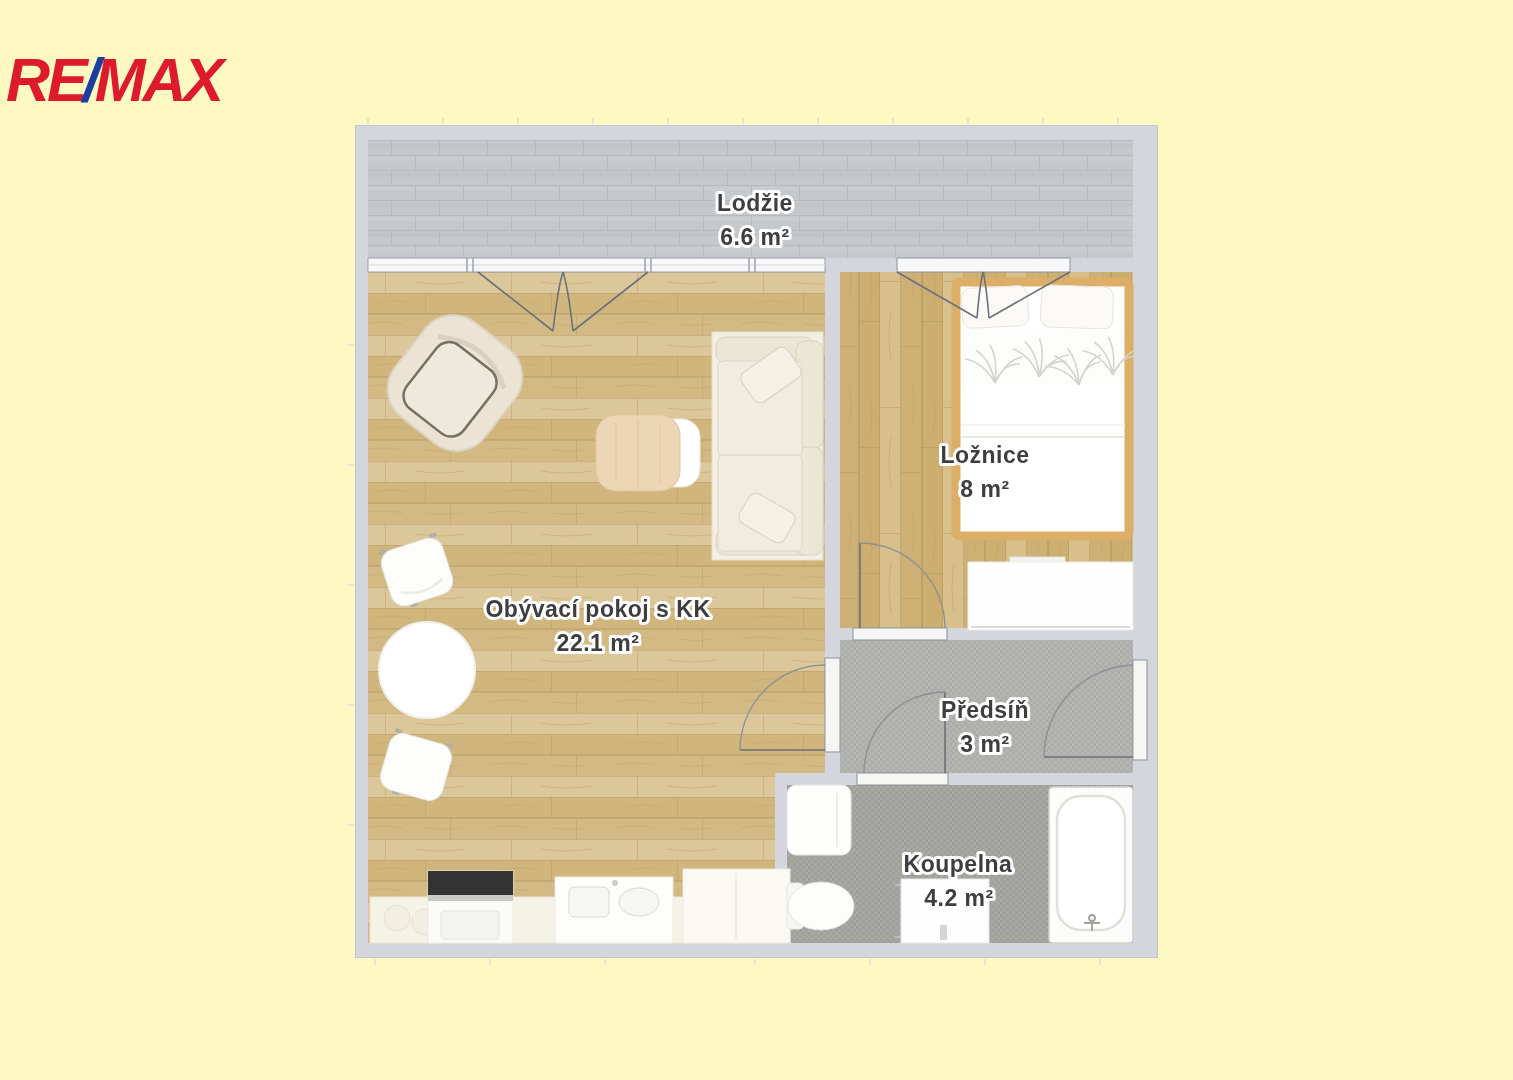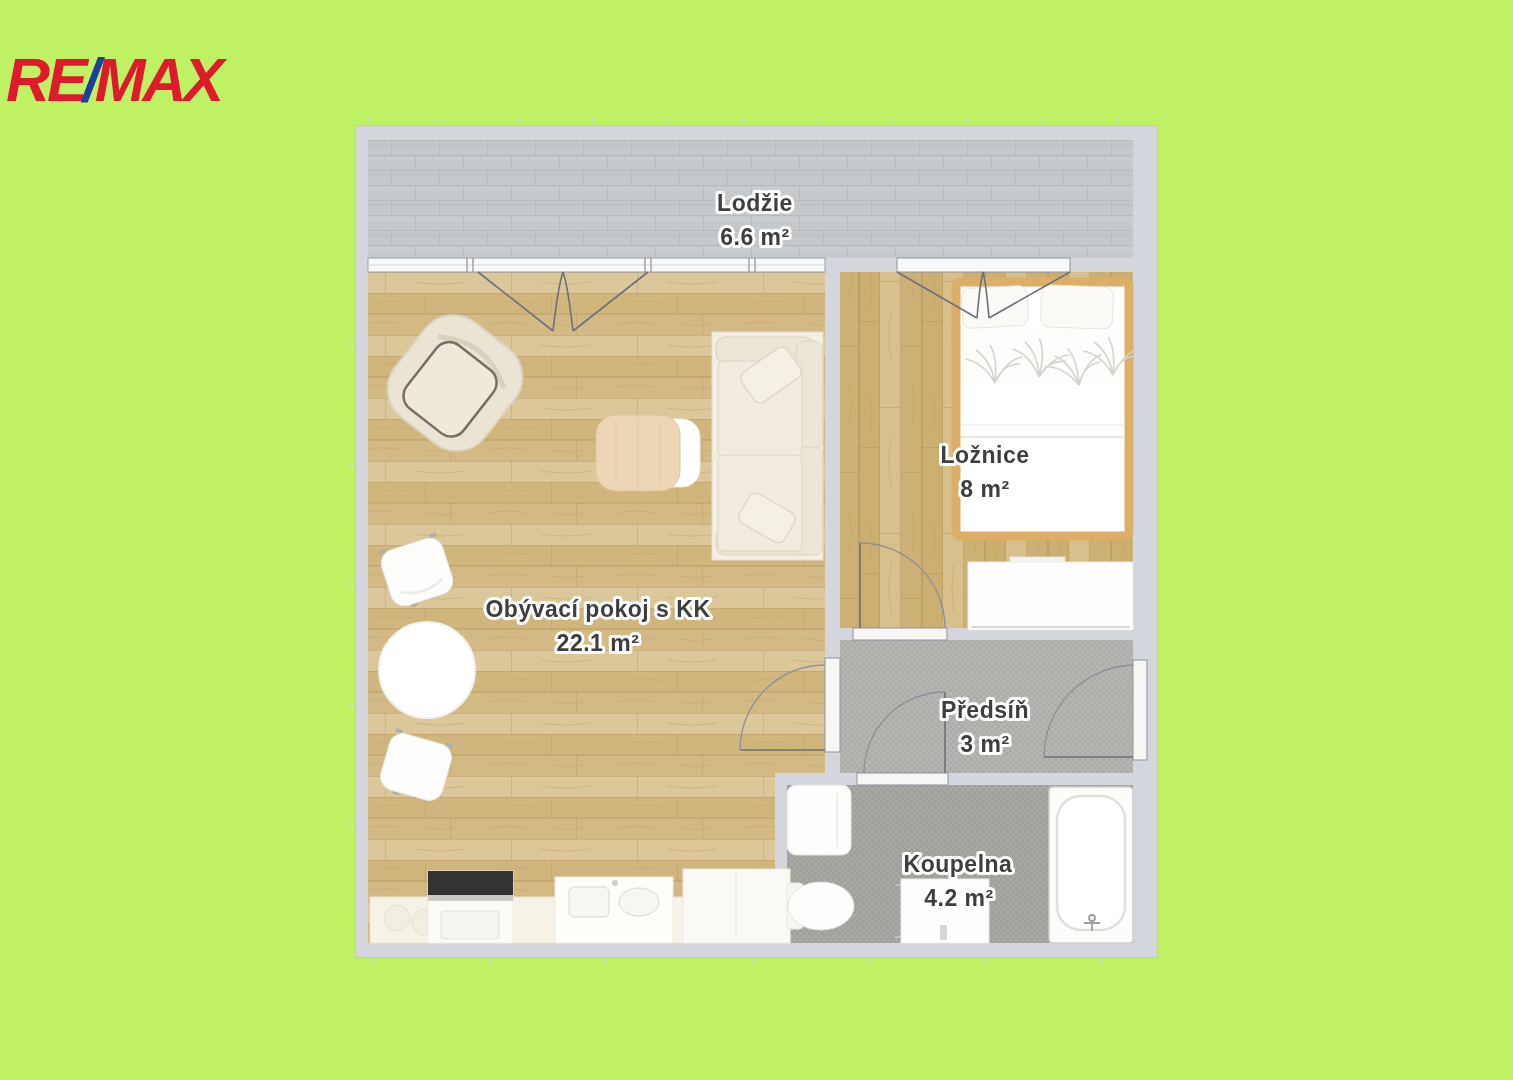--- a/index.html
+++ b/index.html
@@ -1,16 +1,16 @@
 <!DOCTYPE html>
 <html><head>
 <meta charset="utf-8">
 <style>
   html,body{margin:0;padding:0;background:#ffffff;}
-  .page{position:relative;width:1513px;height:1080px;background:#bef264;overflow:hidden;
+  .page{position:relative;width:1513px;height:1080px;background:#fef9c3;overflow:hidden;
         font-family:"Liberation Sans",sans-serif;text-align:center;}
   .logo{position:absolute;left:6px;top:50px;font-style:italic;font-weight:bold;
         font-size:61px;letter-spacing:-3px;line-height:1;user-select:none;}
   .logo .red{color:#dd1b2d;}
   .logo .blue{color:#1b3f9f;margin:0 -2px;}
   .plan{position:absolute;left:355px;top:125px;width:635px;height:833px;}
   svg{overflow:visible;display:block;}
   .room-label{font-family:"Liberation Sans",sans-serif;font-weight:bold;font-size:23px;
               fill:#3e3e3e;stroke:#ffffff;stroke-width:6px;stroke-linejoin:round;
               paint-order:stroke;text-anchor:middle;letter-spacing:.5px;}

